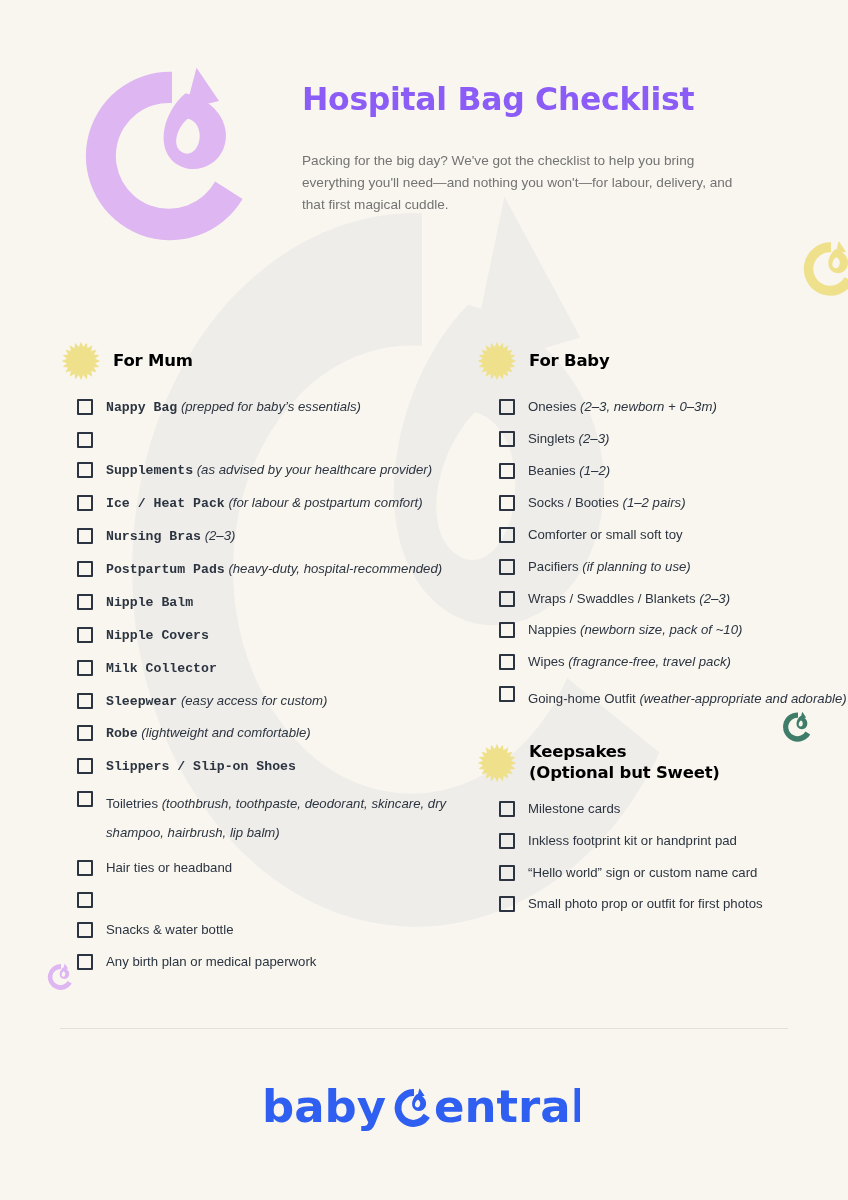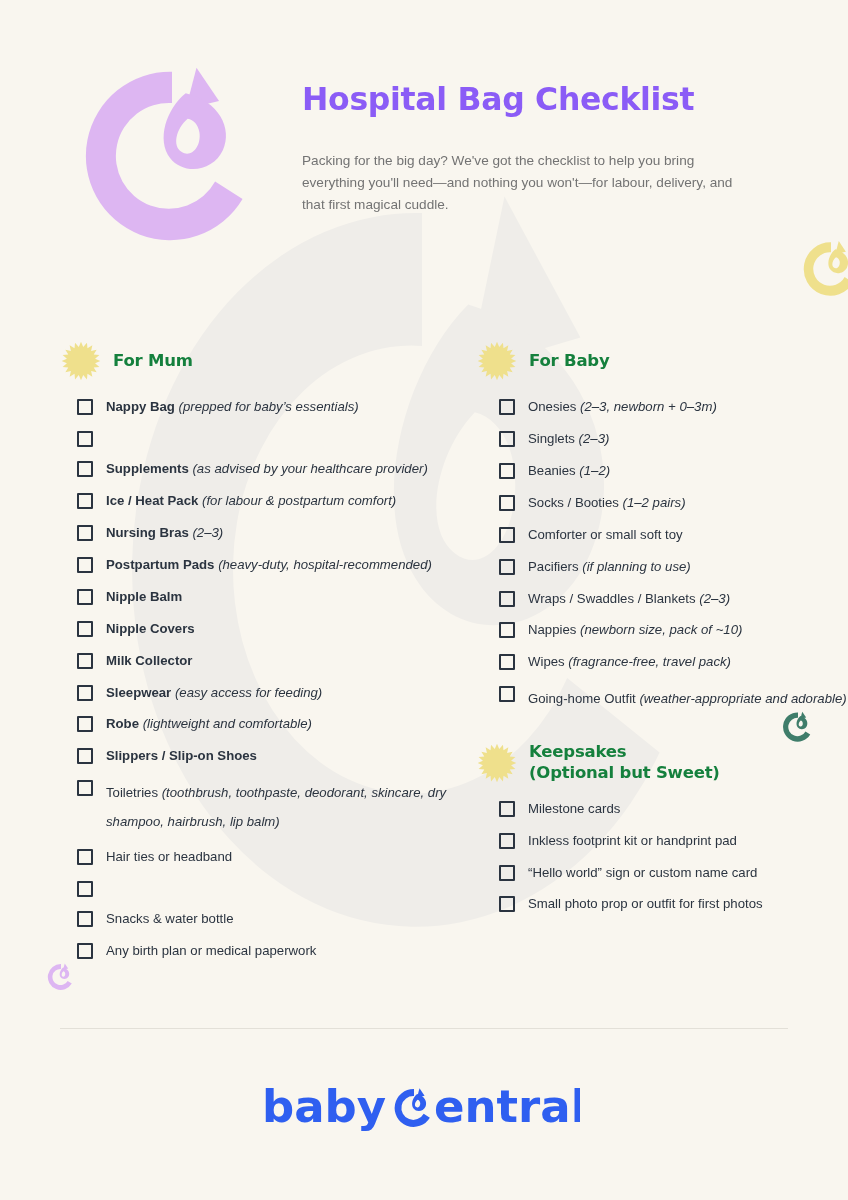--- a/index.html
+++ b/index.html
@@ -96,21 +96,21 @@
     margin-bottom: 16px;
     min-height: 42px;
   }
 
   .sunburst { width: 42px; height: 42px; flex: 0 0 42px; }
 
   .section-title {
     font-family: "DejaVu Sans", sans-serif;
     font-size: 16.5px;
     font-weight: bold;
-    color: #15803d;
+    color: #000000;
     line-height: 1.24;
     letter-spacing: -0.2px;
   }
   .section-title .ttl-line2 { display: block; }
 
   
   .check-list { list-style: none; }
 
   .check-item {
     display: flex;
@@ -130,21 +130,21 @@
   }
 
   .check-label {
     margin-left: 13px;
     font-size: 13.2px;
     line-height: 1.42;
     color: #2B3440;
     padding-top: 0px;
   }
   .check-label .em { font-style: italic; }
-  .check-item.bold .check-label .lead { font-weight: bold; }
+  .check-item.bold .check-label .lead { font-weight: bold; font-family: Liberation Mono, monospace; }
 
   .check-item.wrap { margin-bottom: 12px; }
   .check-item.wrap .check-label { line-height: 2.15; }
 
   
   .col-right .checkbox { margin-left: 23px; }
 
   
   .divider {
     position: absolute;
@@ -268,21 +268,21 @@
           <li class="check-item bold">
             <span class="checkbox"></span>
             <span class="check-label"><span class="lead">Nipple Covers</span></span>
           </li>
           <li class="check-item bold">
             <span class="checkbox"></span>
             <span class="check-label"><span class="lead">Milk Collector</span></span>
           </li>
           <li class="check-item bold">
             <span class="checkbox"></span>
-            <span class="check-label"><span class="lead">Sleepwear</span><span class="em"> (easy access for feeding)</span></span>
+            <span class="check-label"><span class="lead">Sleepwear</span><span class="em"> (easy access for custom)</span></span>
           </li>
           <li class="check-item bold">
             <span class="checkbox"></span>
             <span class="check-label"><span class="lead">Robe</span><span class="em"> (lightweight and comfortable)</span></span>
           </li>
           <li class="check-item bold">
             <span class="checkbox"></span>
             <span class="check-label"><span class="lead">Slippers / Slip-on Shoes</span></span>
           </li>
           <li class="check-item wrap">

